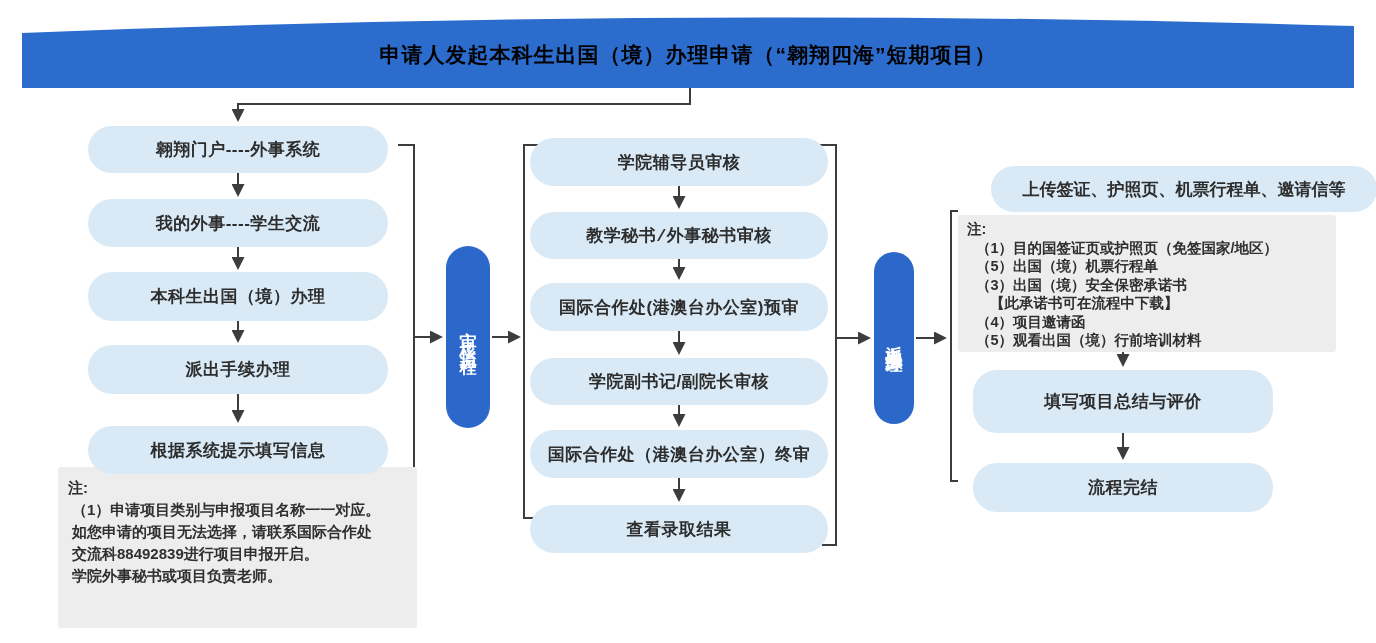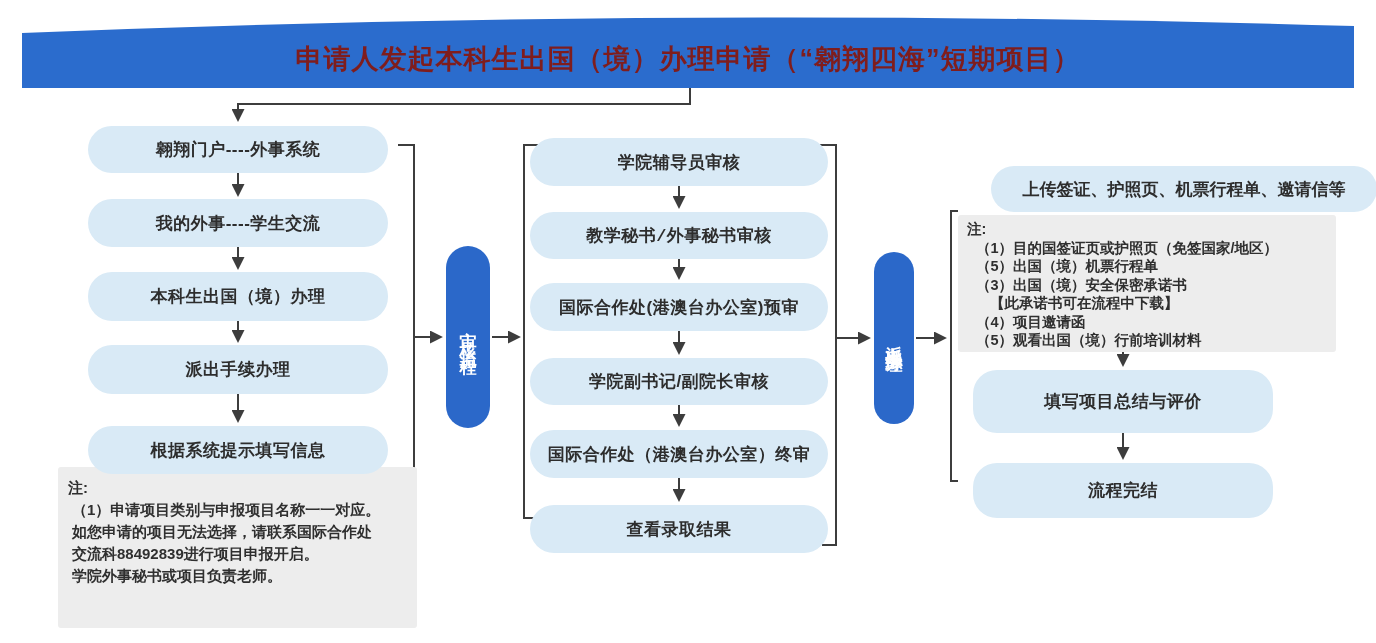--- a/index.html
+++ b/index.html
@@ -1,21 +1,21 @@
 <!DOCTYPE html>
 <html><head>
 <meta charset="utf-8">
 <style>
   html,body{margin:0;padding:0;background:#ffffff;}
   body{font-family:"Liberation Sans","DejaVu Sans",sans-serif;}
   #canvas{position:relative;width:1376px;height:643px;background:#ffffff;overflow:hidden;}
   svg.overlay{position:absolute;left:0;top:0;pointer-events:none;}
   .banner-title{
     position:absolute;left:22px;top:41px;width:1332px;
-    text-align:center;color:#7f1d1d;font-size:27px;font-weight:bold;
+    text-align:center;color:#000000;font-size:21px;font-weight:bold;
     letter-spacing:1px;z-index:3;
   }
   .pill{
     position:absolute;background:#d9eaf6;border-radius:24px;
     display:flex;align-items:center;justify-content:center;
     font-size:17px;font-weight:bold;color:#2d2d2d;z-index:2;
     letter-spacing:0.5px;
   }
   .oval{
     position:absolute;background:#2b68c9;border-radius:22px;
@@ -117,15 +117,15 @@
     <div class="hd">注:</div>
     <div class="ln">（1）目的国签证页或护照页（免签国家/地区）</div>
     <div class="ln">（5）出国（境）机票行程单</div>
     <div class="ln">（3）出国（境）安全保密承诺书</div>
     <div class="ln cont">【此承诺书可在流程中下载】</div>
     <div class="ln">（4）项目邀请函</div>
     <div class="ln">（5）观看出国（境）行前培训材料</div>
   </div>
 
   <div class="pill" style="left:973px;top:370px;width:300px;height:63px;">填写项目总结与评价</div>
-  <div class="pill" style="left:973px;top:463px;width:300px;height:55px;">流程完结</div>
+  <div class="pill" style="left:973px;top:463px;width:300px;height:49px;">流程完结</div>
 
 </div>
 
 </body></html>

